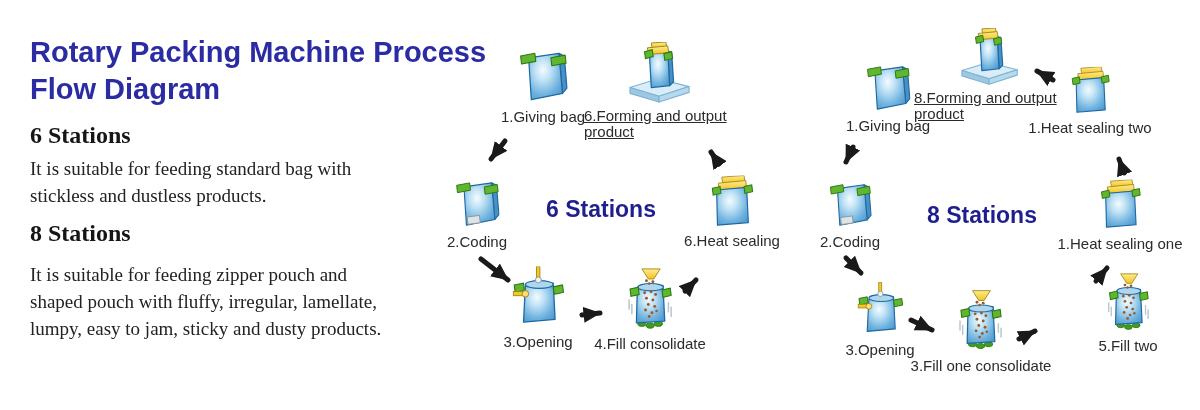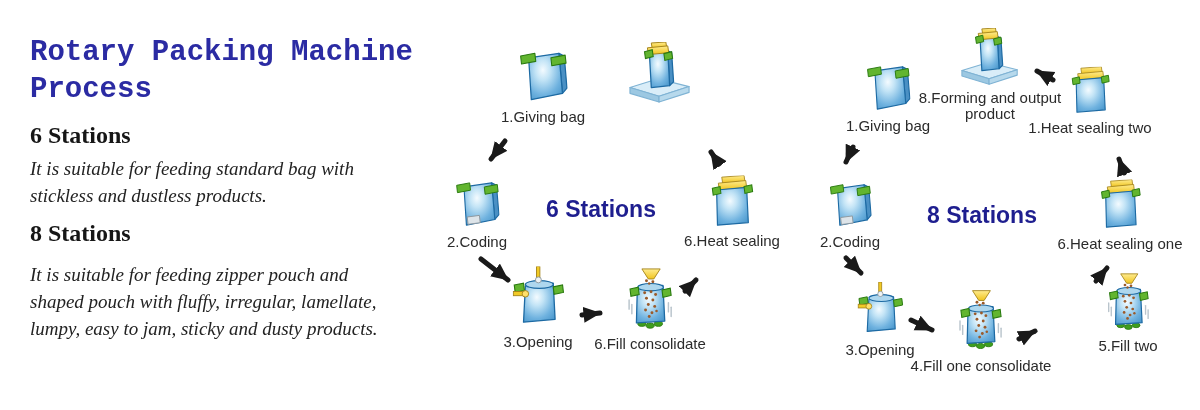--- a/index.html
+++ b/index.html
@@ -3,47 +3,47 @@
 <meta charset="utf-8">
 <style>
   html,body{margin:0;padding:0;}
   body{
     width:1200px;height:410px;position:relative;background:#ffffff;overflow:hidden;
     font-family:"Liberation Sans","DejaVu Sans",sans-serif;
   }
   
   .title{
     position:absolute;left:30px;top:34px;width:490px;
-    font-family:Liberation Mono, monospace;
+    font-family:Liberation Sans, sans-serif;
     font-weight:bold;font-size:29px;line-height:1.28;color:#2b2ba3;
   }
   .section-heading{
     position:absolute;left:30px;
     font-family:"Liberation Serif","DejaVu Serif",serif;
     font-weight:bold;font-size:24px;color:#161616;
   }
   .section-desc{
     position:absolute;left:30px;width:372px;
     font-family:"Liberation Serif","DejaVu Serif",serif;
-    font-size:19px;line-height:1.42;color:#222222;font-style:italic;
+    font-size:19px;line-height:1.42;color:#222222;
   }
   #six-heading{top:122px}
   #six-desc{top:156px}
   #eight-heading{top:220px}
   #eight-desc{top:262px}
 
   
   .node{
     position:absolute;display:flex;flex-direction:column;align-items:center;
     transform:translateX(-50%);
   }
   .nlabel{
     margin-top:4px;font-size:15px;color:#2b2b2b;white-space:nowrap;line-height:1.0;
   }
-  .nlabel.wrap{white-space:normal;width:152px;text-align:center;line-height:1.05;}
+  .nlabel.wrap{white-space:normal;width:152px;line-height:1.05;text-decoration:underline;}
   .center-label{
     position:absolute;transform:translateX(-50%);
     font-size:23px;font-weight:bold;color:#1e1e8f;white-space:nowrap;
   }
   #arrows{position:absolute;left:0;top:0;}
   .icon{display:block;}
   
   .d6s1 .icon{width:50px;height:57px}
   .d6s2 .icon{width:46px;height:52px}
   .d6s3 .icon{width:52px;height:64px}
@@ -161,20 +161,21 @@
     <polygon points="21,11 40,9 42,45 23,47" fill="url(#gBag)" stroke="#1d6aa3" stroke-width="1.3" stroke-linejoin="round"></polygon>
     <polygon points="23,1 38,0 39,6 24,7" fill="url(#gYel)" stroke="#a5841a" stroke-width="1" stroke-linejoin="round"></polygon>
     <polygon points="19,6 40,4 41,11 20,13" fill="url(#gYel)" stroke="#a5841a" stroke-width="1" stroke-linejoin="round"></polygon>
     <polygon points="16,10 24,8 25,15 17,17" fill="#62b52f" stroke="#2a7a10" stroke-width="1.1"></polygon>
     <polygon points="36,12 44,10 45,17 37,19" fill="#62b52f" stroke="#2a7a10" stroke-width="1.1"></polygon>
   </symbol>
 </svg>
 
 <div class="title">
   <div>Rotary Packing Machine Process</div>
+  <div>Flow Diagram</div>
 </div>
 
 <div class="section-heading" id="six-heading">6 Stations</div>
 <div class="section-desc" id="six-desc">It is suitable for feeding standard bag with stickless and dustless products.</div>
 
 <div class="section-heading" id="eight-heading">8 Stations</div>
 <div class="section-desc" id="eight-desc">It is suitable for feeding zipper pouch and shaped pouch with fluffy, irregular, lamellate, lumpy, easy to jam, sticky and dusty products.</div>
 
 <svg id="arrows" width="1200" height="410" viewBox="0 0 1200 410">
   <defs>
@@ -216,32 +217,33 @@
   <div class="node d6s3">
     <svg class="icon" viewBox="0 0 56 68">
         <use href="#sym-bag-opening"></use>
       </svg>
     <div class="nlabel">3.Opening</div>
   </div>
   <div class="node d6s4">
     <svg class="icon" viewBox="0 0 56 70">
         <use href="#sym-bag-filling"></use>
       </svg>
-    <div class="nlabel">6.Fill consolidate</div>
+    <div class="nlabel">4.Fill consolidate</div>
   </div>
   <div class="node d6s5">
     <svg class="icon" viewBox="0 0 56 62">
         <use href="#sym-bag-heatseal"></use>
       </svg>
     <div class="nlabel">6.Heat sealing</div>
   </div>
   <div class="node d6s6">
     <svg class="icon" viewBox="0 0 64 64">
         <use href="#sym-bag-forming"></use>
       </svg>
+    <div class="nlabel wrap">6.Forming and output product</div>
   </div>
 </div>
 
 <div>
   <div class="center-label" id="eight-center">8 Stations</div>
 
   <div class="node d8s1">
     <svg class="icon" viewBox="0 0 56 64">
         <use href="#sym-bag-plain"></use>
       </svg>
@@ -256,33 +258,33 @@
   <div class="node d8s3">
     <svg class="icon" viewBox="0 0 56 68">
         <use href="#sym-bag-opening"></use>
       </svg>
     <div class="nlabel">3.Opening</div>
   </div>
   <div class="node d8s4">
     <svg class="icon" viewBox="0 0 56 70">
         <use href="#sym-bag-filling"></use>
       </svg>
-    <div class="nlabel">4.Fill one consolidate</div>
+    <div class="nlabel">3.Fill one consolidate</div>
   </div>
   <div class="node d8s5">
     <svg class="icon" viewBox="0 0 56 70">
         <use href="#sym-bag-filling"></use>
       </svg>
     <div class="nlabel">5.Fill two</div>
   </div>
   <div class="node d8s6">
     <svg class="icon" viewBox="0 0 56 62">
         <use href="#sym-bag-heatseal"></use>
       </svg>
-    <div class="nlabel">6.Heat sealing one</div>
+    <div class="nlabel">1.Heat sealing one</div>
   </div>
   <div class="node d8s7">
     <svg class="icon" viewBox="0 0 56 62">
         <use href="#sym-bag-heatseal"></use>
       </svg>
     <div class="nlabel">1.Heat sealing two</div>
   </div>
   <div class="node d8s8">
     <svg class="icon" viewBox="0 0 64 64">
         <use href="#sym-bag-forming"></use>

